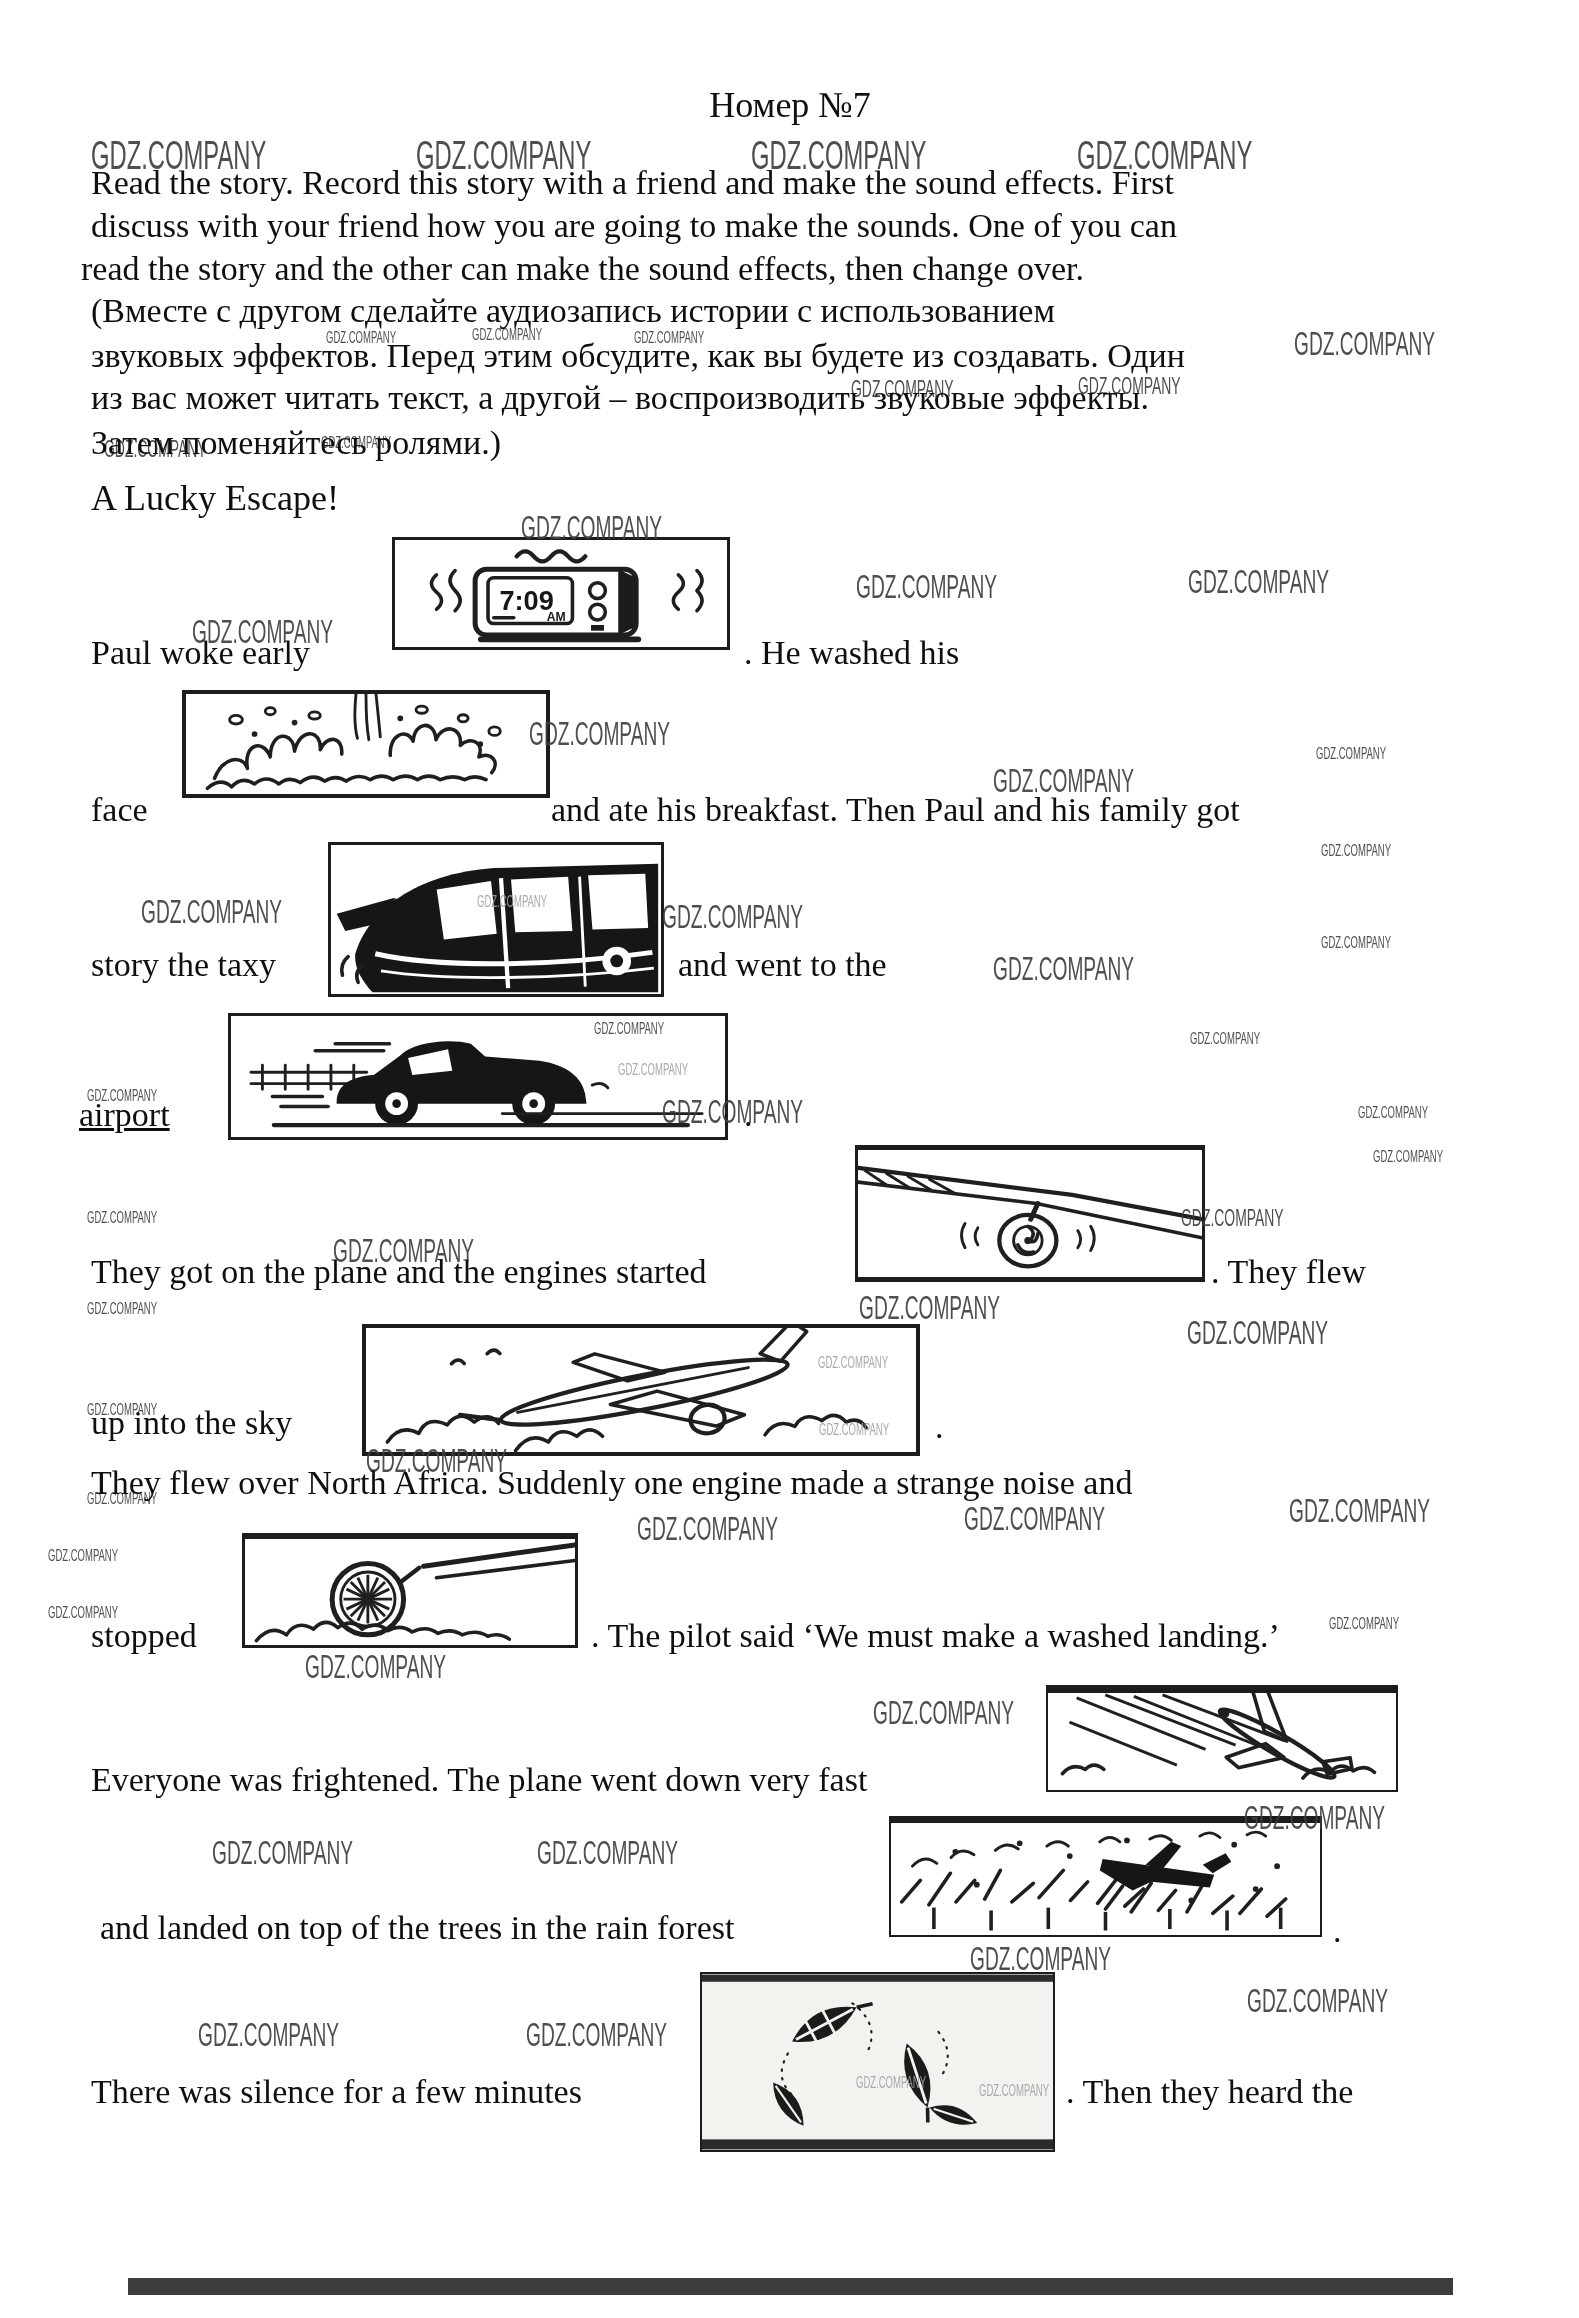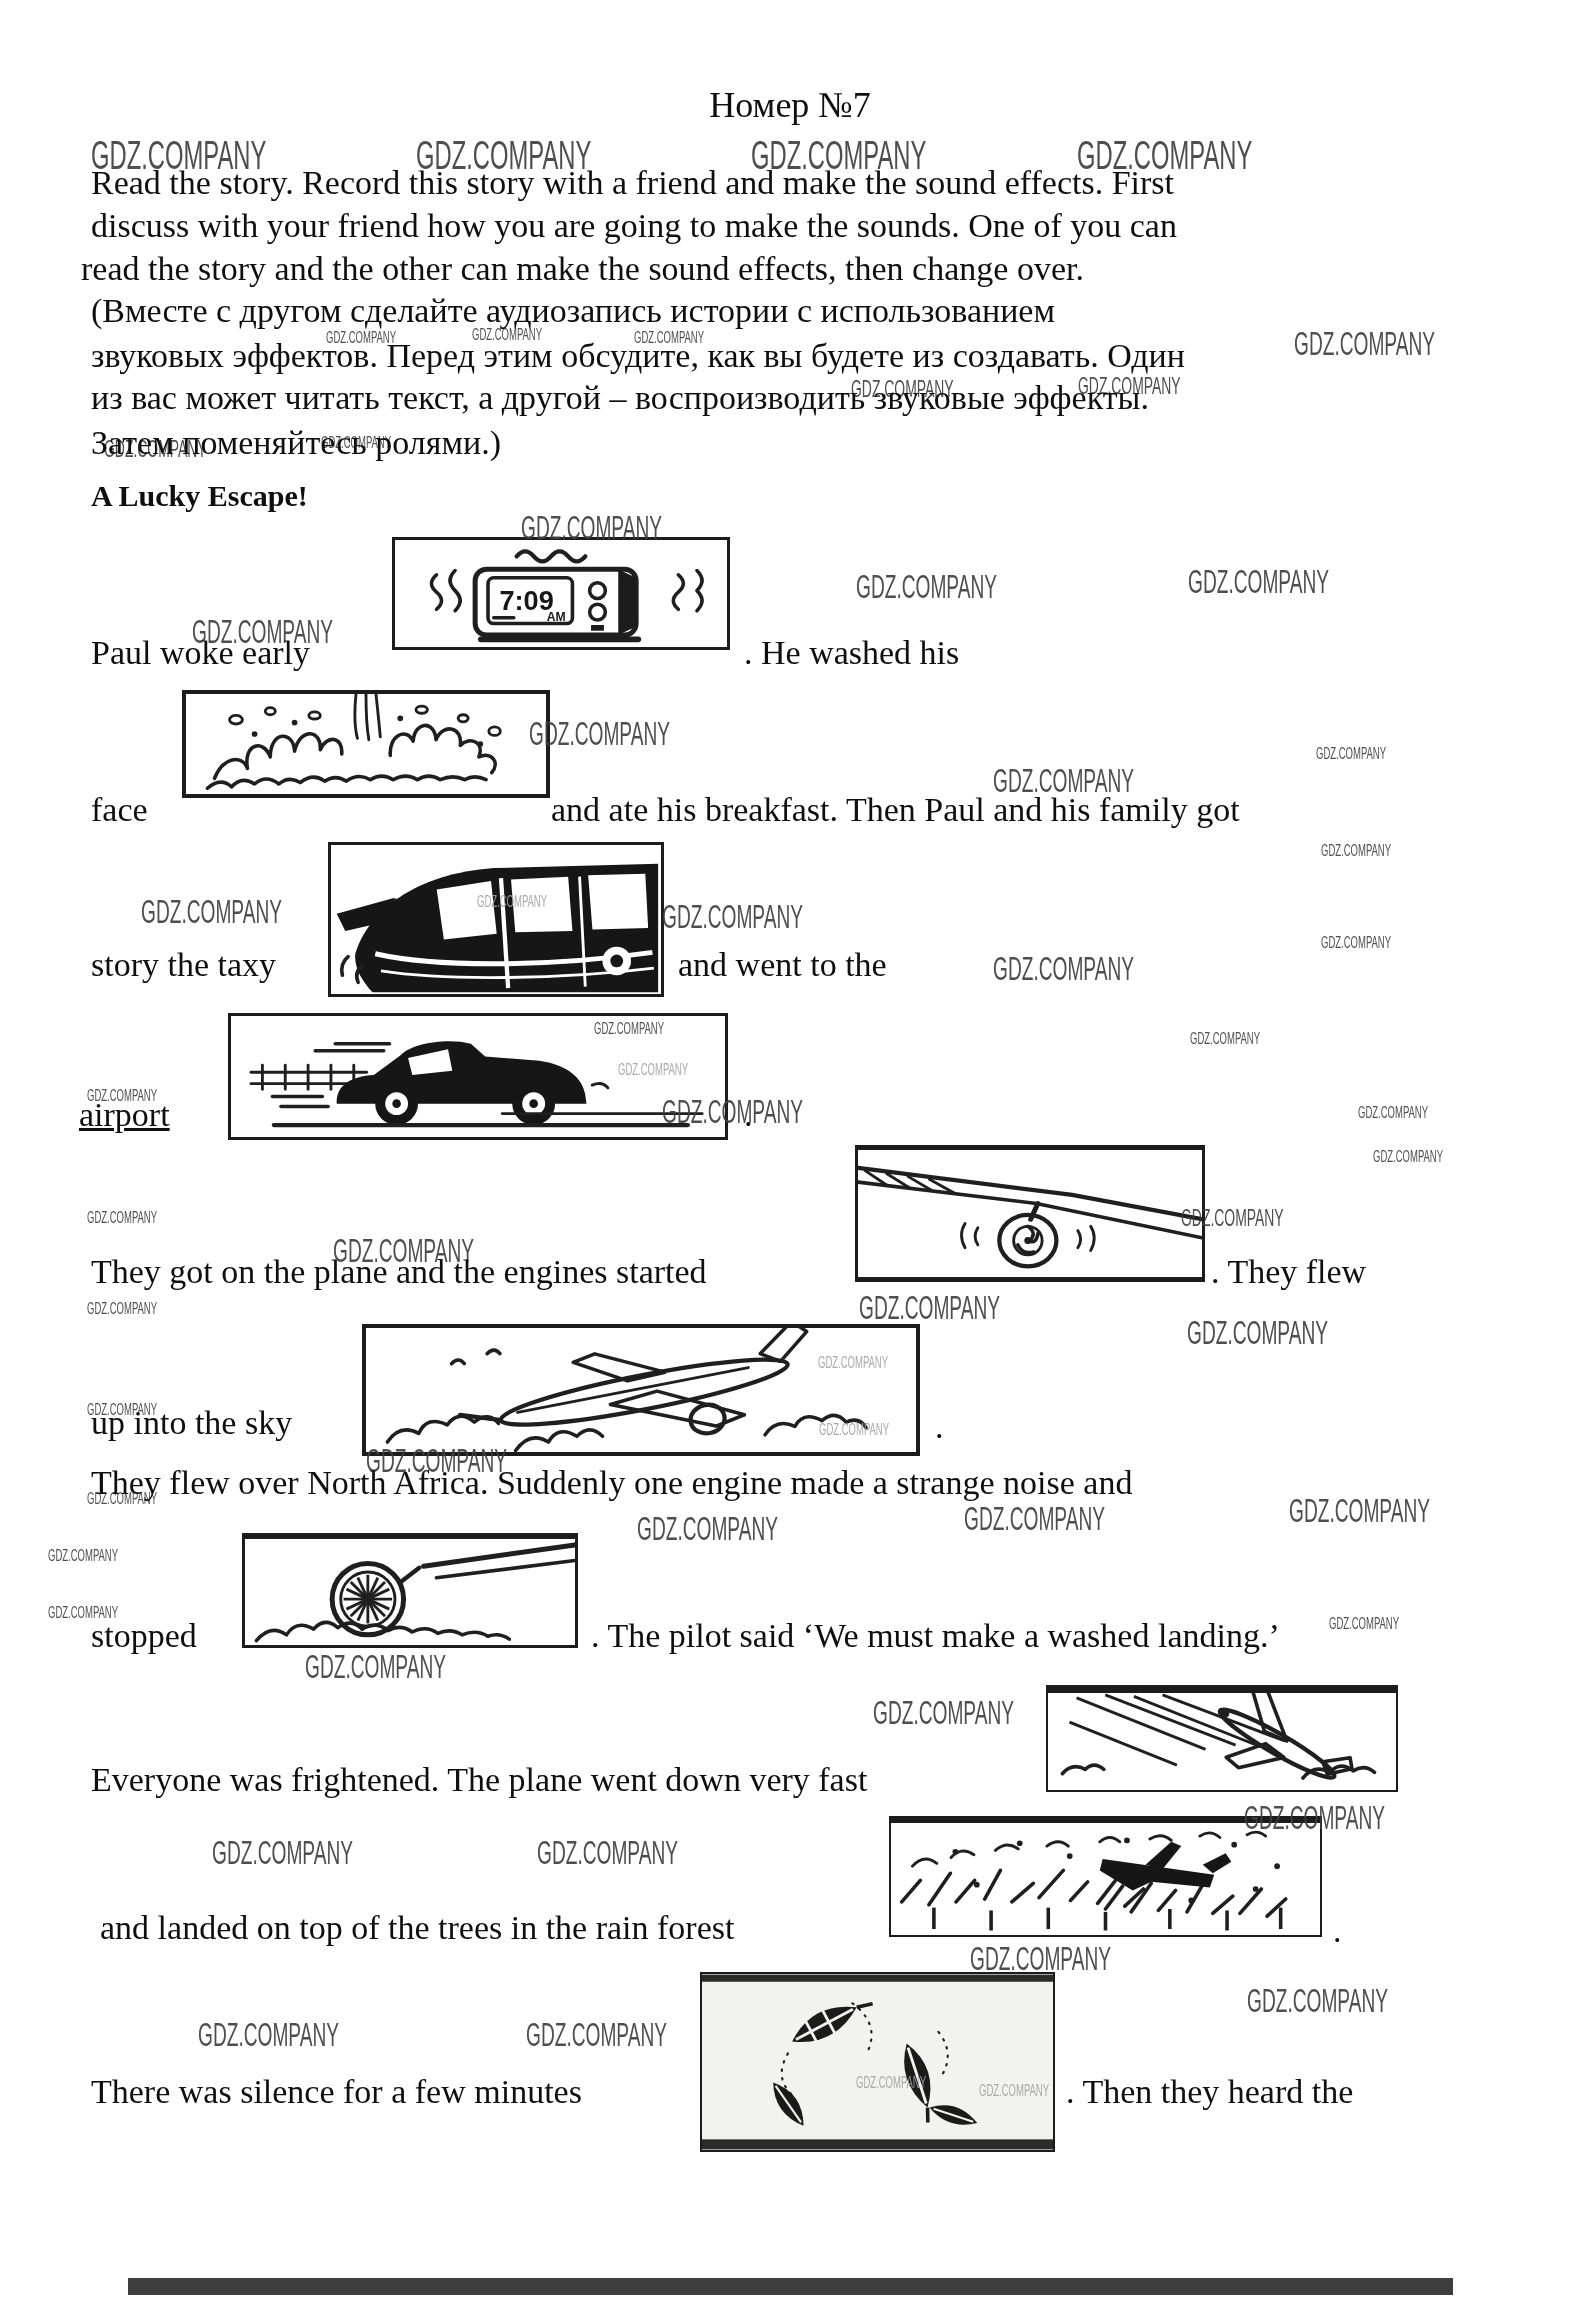--- a/index.html
+++ b/index.html
@@ -1,20 +1,20 @@
 <!DOCTYPE html>
 <html style="font-size:11.4px"><head>
 <meta charset="utf-8">
 <style>
   html,body{margin:0;padding:0;background:#ffffff;}
   .page{position:relative;width:1580px;height:2319px;background:#fff;overflow:hidden;
         font-family:"Liberation Serif", serif;color:#0f0f0f;}
   .t{position:absolute;font-size:34px;line-height:1.05;white-space:nowrap;z-index:4;}
   .title{position:absolute;left:0;top:84px;width:100%;text-align:center;font-size:36px;z-index:4;}
-  .heading{font-weight:bold;font-size:30px;}
+  .heading{font-weight:normal;font-size:36px;}
   .wm{position:absolute;font-family:"Liberation Sans", sans-serif;font-weight:400;color:#3f3f3f;
       opacity:.92;transform:scaleX(.58);transform-origin:0 0;white-space:nowrap;z-index:3;}
   .wm-l{font-size:41px;}
   .wm-m{font-size:33px;}
   .wm-s{font-size:24px;}
   .wm-xs{font-size:16.4px;}
   .wm-light{color:#a2a2a2;}
   .fig{position:absolute;background:#fff;border:3.6px solid #1c1c1c;box-sizing:border-box;z-index:2;}
   .fig svg{display:block;width:100%;height:100%;}
   .ink{stroke:#1f1f1f;fill:none;stroke-linecap:round;stroke-linejoin:round;}

